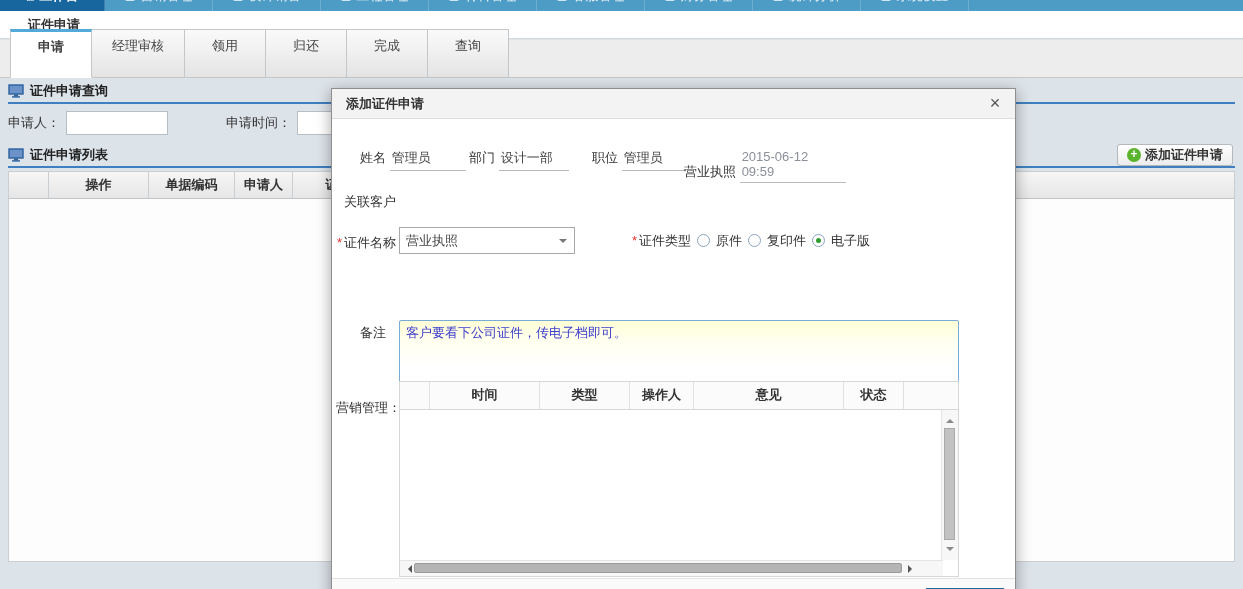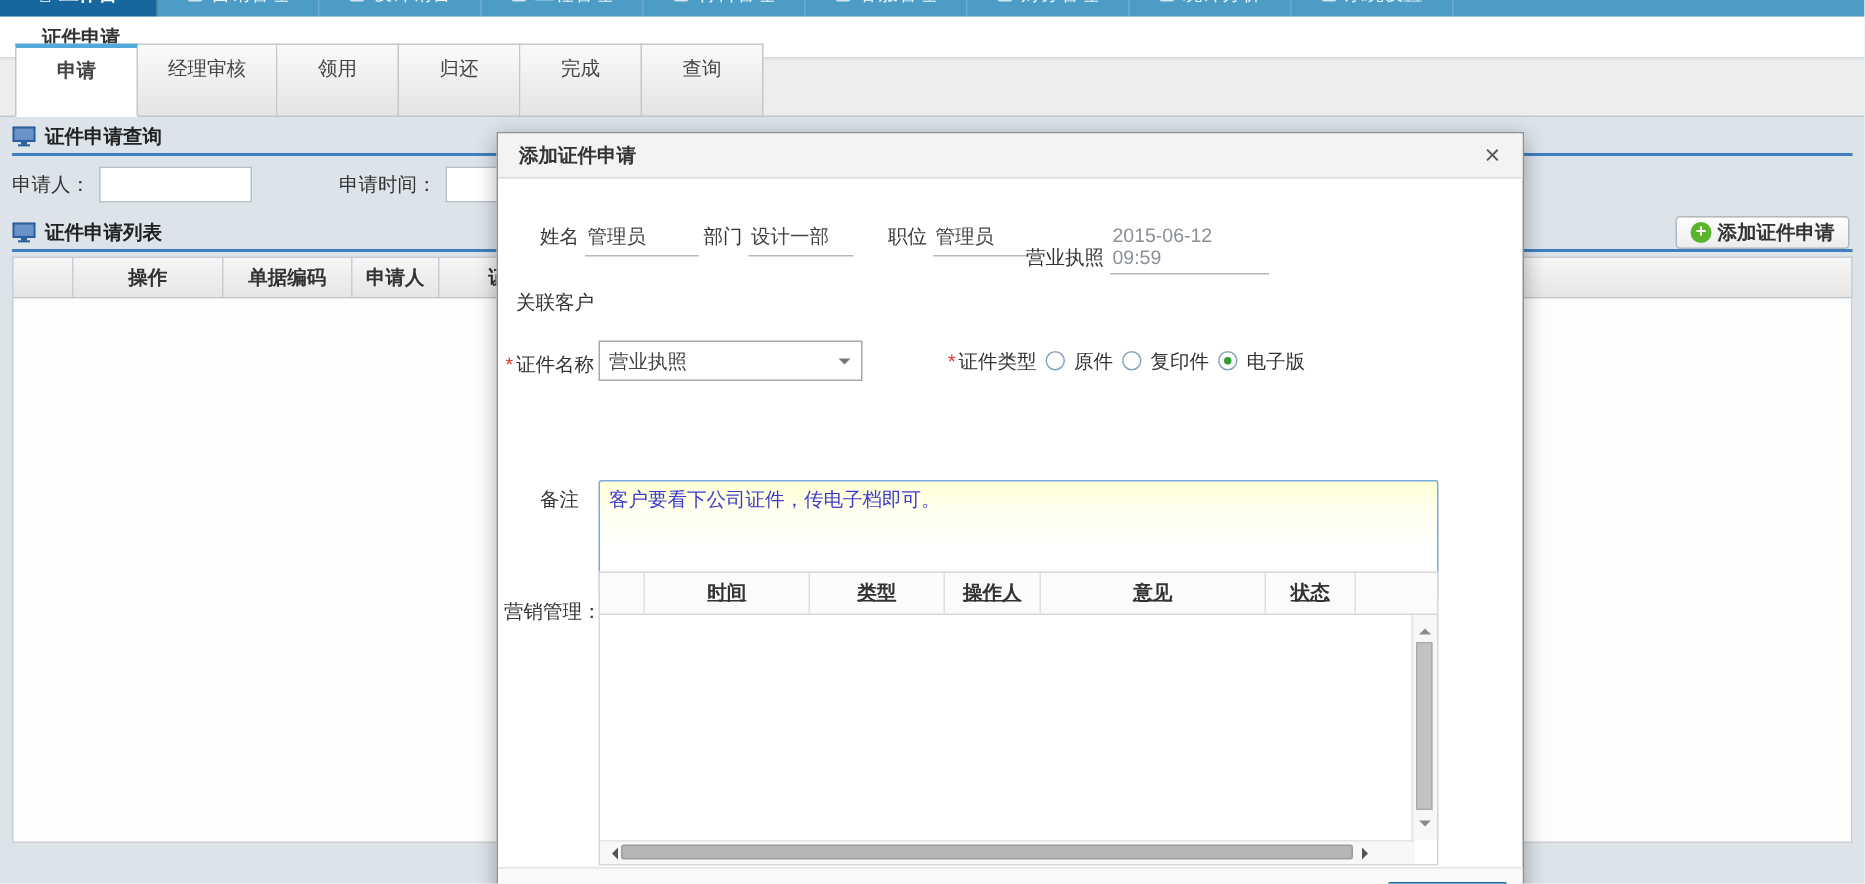--- a/index.html
+++ b/index.html
@@ -238,21 +238,21 @@
       <span>电子版</span>
     </div>
 
     <div class="abs" style="left:28px; top:205px;">备注</div>
     <div class="abs remark-box" style="left:67px; top:174px;">
       <span>客户要看下公司证件，传电子档即可。</span>
       <span class="resize-h"></span>
     </div>
 
     <div class="abs" style="left:4px; top:280px;">营销管理：</div>
-    <div class="abs ap-table" style="left:67px; top:262px;text-decoration:underline;">
+    <div class="abs ap-table" style="left:67px; top:262px;">
       <div class="ap-head">
         <div class="ap-th" style="width:30px"></div>
         <div class="ap-th" style="width:110px">时间</div>
         <div class="ap-th" style="width:90px">类型</div>
         <div class="ap-th" style="width:64px">操作人</div>
         <div class="ap-th" style="width:150px">意见</div>
         <div class="ap-th" style="width:60px">状态</div>
         <div class="ap-th" style="flex:1"></div>
       </div>
       <div class="ap-body">

